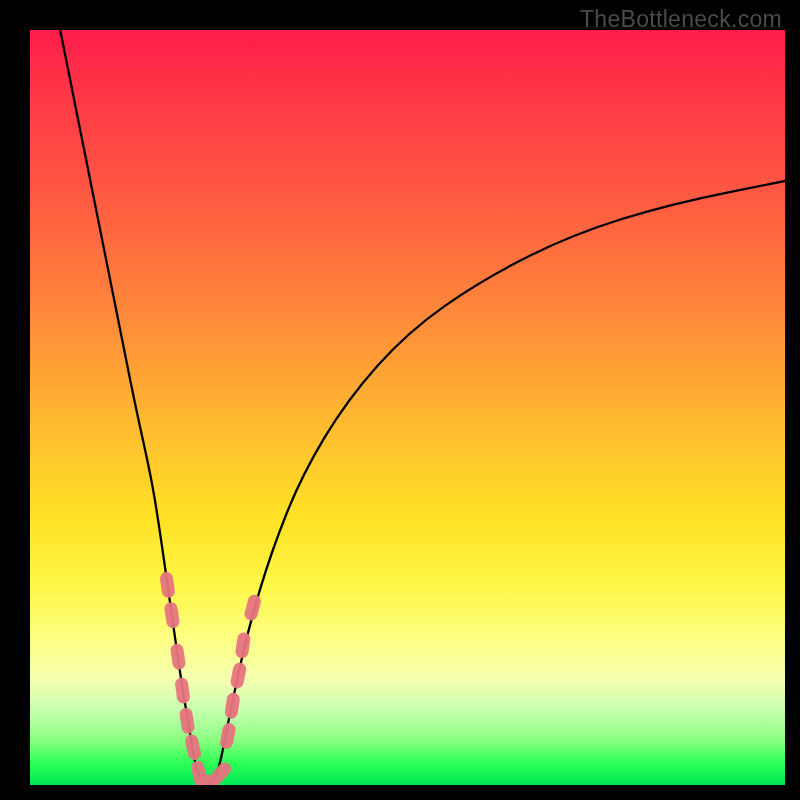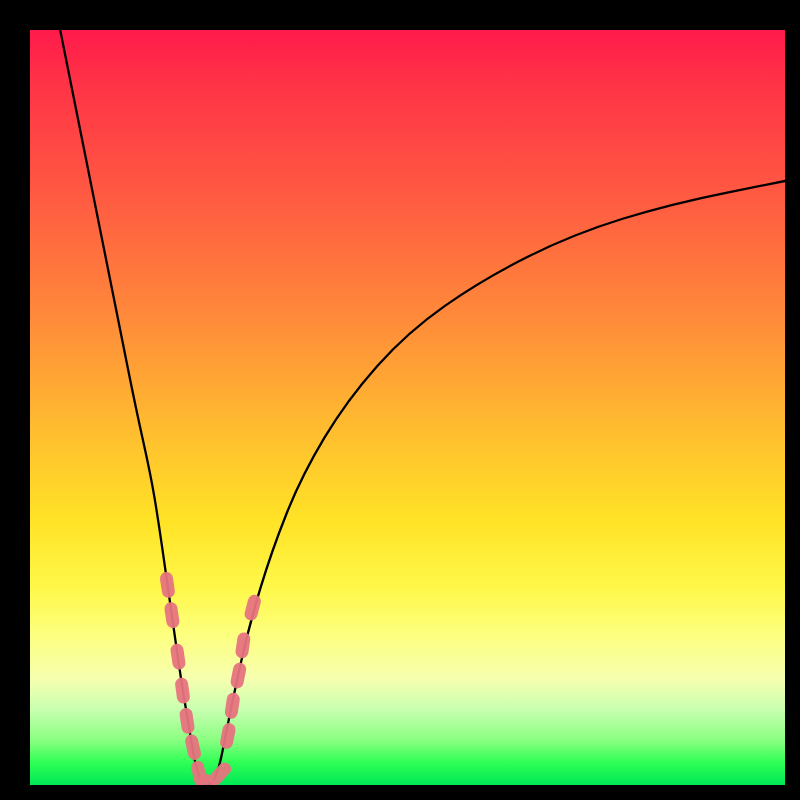--- a/index.html
+++ b/index.html
@@ -56,20 +56,21 @@
     inset: 0;
     width: 100%;
     height: 100%;
   }
 </style>
 </head>
 <body>
 
 <div class="stage">
 
+  <div class="watermark">TheBottleneck.com</div>
 
   <div class="plot">
     <svg class="curve" viewBox="0 0 755 755" preserveAspectRatio="none">
       <path id="curve-path" fill="none" stroke="#000000" stroke-width="2.3" stroke-linecap="round" stroke-linejoin="round" d="M 30.20 0.00 Q 45.30 75.50 52.85 113.25 Q 60.40 151.00 67.95 188.75 Q 75.50 226.50 83.05 264.25 Q 90.60 302.00 98.15 339.75 Q 105.70 377.50 113.25 411.48 Q 120.80 445.45 124.58 468.10 Q 128.35 490.75 132.13 517.17 Q 135.90 543.60 139.68 570.02 Q 143.45 596.45 147.22 622.88 Q 151.00 649.30 154.77 671.95 Q 158.55 694.60 162.32 717.25 Q 166.10 739.90 169.88 747.45 Q 173.65 755.00 177.43 755.00 Q 181.20 755.00 184.97 747.45 Q 188.75 739.90 192.53 721.02 Q 196.30 702.15 200.08 683.27 Q 203.85 664.40 211.40 630.42 Q 218.95 596.45 230.27 558.70 Q 241.60 520.95 256.70 483.20 Q 271.80 445.45 294.45 407.70 Q 317.10 369.95 347.30 335.98 Q 377.50 302.00 415.25 275.57 Q 453.00 249.15 498.30 226.50 Q 543.60 203.85 592.67 188.75 Q 641.75 173.65 698.38 162.32 T 755.00 151.00"></path>
       <g id="marker-group">
           <rect x="124.41" y="548.42" width="26" height="13" rx="6.5" ry="6.5" fill="#e6747e" opacity="0.95" transform="rotate(81.5 137.41 554.92)"></rect>
           <rect x="128.94" y="578.63" width="26" height="13" rx="6.5" ry="6.5" fill="#e6747e" opacity="0.95" transform="rotate(81.5 141.94 585.13)"></rect>
           <rect x="134.98" y="620.15" width="26" height="13" rx="6.5" ry="6.5" fill="#e6747e" opacity="0.95" transform="rotate(81.7 147.98 626.65)"></rect>
           <rect x="139.51" y="654.13" width="26" height="13" rx="6.5" ry="6.5" fill="#e6747e" opacity="0.95" transform="rotate(82.4 152.51 660.63)"></rect>
           <rect x="144.04" y="684.33" width="26" height="13" rx="6.5" ry="6.5" fill="#e6747e" opacity="0.95" transform="rotate(81.5 157.04 690.83)"></rect>

